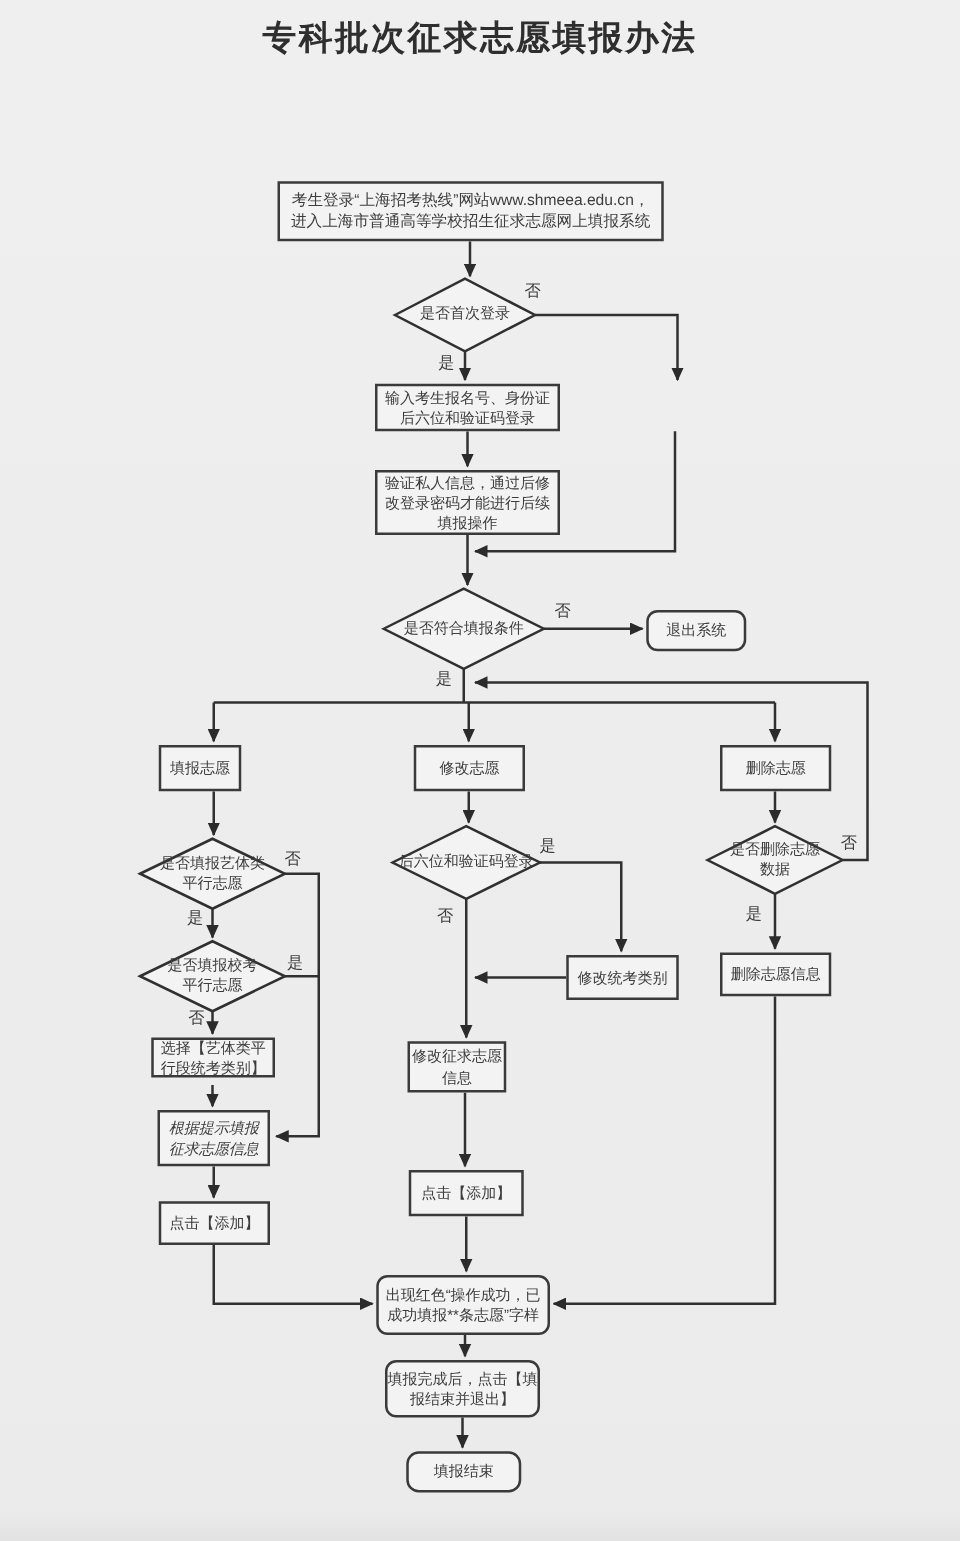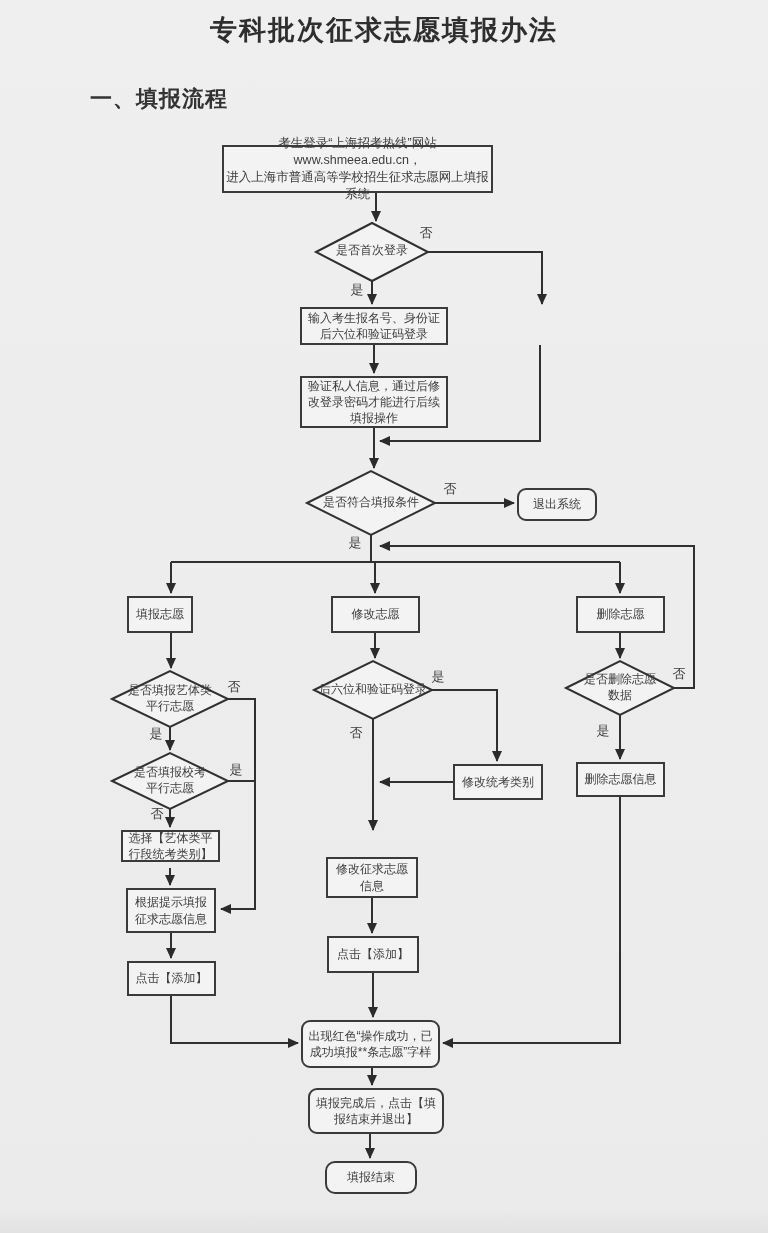--- a/index.html
+++ b/index.html
@@ -43,21 +43,20 @@
     position:absolute;font-size:13px;color:#3d3d3d;
     transform:translate(-50%,-50%);
   }
 </style>
 </head>
 <body>
 
 <div class="page">
 
   <h1 class="doc-title">专科批次征求志愿填报办法</h1>
-  <h2 class="section-heading">一、填报流程</h2>
 
   <svg class="connectors" width="768" height="1233" viewBox="0 0 768 1233">
     <defs>
       <marker id="ah" markerUnits="userSpaceOnUse" markerWidth="11" markerHeight="10" refX="10" refY="5" orient="auto">
         <path d="M0,0 L11,5 L0,10 Z" fill="#2b2b2b"></path>
       </marker>
     </defs>
     <g stroke="#303030" stroke-width="2" fill="none">
       <polyline points="376,193 376,221" marker-end="url(#ah)"></polyline>
       <polyline points="428,252 542,252 542,304" marker-end="url(#ah)"></polyline>
@@ -95,44 +94,44 @@
     <g stroke="#303030" stroke-width="2" fill="#f3f3f3">
       <polygon points="316,252 372,223 428,252 372,281"></polygon>
       <polygon points="307,503 371,471 435,503 371,535"></polygon>
       <polygon points="112,699 170,671 228,699 170,727"></polygon>
       <polygon points="112,781 170,753 228,781 170,809"></polygon>
       <polygon points="314,690 373,661 432,690 373,719"></polygon>
       <polygon points="566,688 620,661 674,688 620,715"></polygon>
     </g>
   </svg>
 
-  <div class="box" style="left:222px;top:145px;width:271px;height:48px;font-size:12.5px;">考生登录“上海招考热线”网站www.shmeea.edu.cn，
+  <div class="box" style="left:222px;top:145px;width:309px;height:48px;font-size:12.5px;">考生登录“上海招考热线”网站www.shmeea.edu.cn，
 进入上海市普通高等学校招生征求志愿网上填报系统</div>
   <div class="box" style="left:300px;top:307px;width:148px;height:38px;">输入考生报名号、身份证
 后六位和验证码登录</div>
   <div class="box" style="left:300px;top:376px;width:148px;height:52px;">验证私人信息，通过后修
 改登录密码才能进行后续
 填报操作</div>
   <div class="box round" style="left:517px;top:488px;width:80px;height:33px;">退出系统</div>
   <div class="box" style="left:127px;top:596px;width:66px;height:37px;">填报志愿</div>
   <div class="box" style="left:331px;top:596px;width:89px;height:37px;">修改志愿</div>
   <div class="box" style="left:576px;top:596px;width:89px;height:37px;">删除志愿</div>
   <div class="box" style="left:121px;top:830px;width:99px;height:32px;">选择【艺体类平
 行段统考类别】</div>
-  <div class="box" style="left:126px;top:888px;width:90px;height:45px;">根据提示填报
+  <div class="box" style="left:126px;top:888px;width:90px;height:45px;font-style:italic;">根据提示填报
 征求志愿信息</div>
   <div class="box" style="left:127px;top:961px;width:89px;height:35px;">点击【添加】</div>
   <div class="box" style="left:453px;top:764px;width:90px;height:36px;">修改统考类别</div>
-  <div class="box" style="left:326px;top:833px;width:92px;height:41px;margin-top:24px;">修改征求志愿
+  <div class="box" style="left:326px;top:833px;width:79px;height:41px;">修改征求志愿
 信息</div>
   <div class="box" style="left:327px;top:936px;width:92px;height:37px;">点击【添加】</div>
   <div class="box" style="left:576px;top:762px;width:89px;height:35px;">删除志愿信息</div>
   <div class="box round" style="left:301px;top:1020px;width:139px;height:48px;">出现红色“操作成功，已
 成功填报**条志愿”字样</div>
-  <div class="box round" style="left:308px;top:1088px;width:136px;height:46px;">填报完成后，点击【填
+  <div class="box round" style="left:308px;top:1088px;width:124px;height:46px;">填报完成后，点击【填
 报结束并退出】</div>
   <div class="box round" style="left:325px;top:1161px;width:92px;height:33px;border-radius:10px;">填报结束</div>
 
   <div class="dlabel" style="left:322px;top:238px;width:100px;height:28px;font-family:Liberation Mono, monospace;">是否首次登录</div>
   <div class="dlabel" style="left:311px;top:489px;width:120px;height:28px;">是否符合填报条件</div>
   <div class="dlabel" style="left:115px;top:672px;width:110px;height:54px;">是否填报艺体类
 平行志愿</div>
   <div class="dlabel" style="left:115px;top:754px;width:110px;height:54px;">是否填报校考
 平行志愿</div>
   <div class="dlabel" style="left:315px;top:676px;width:116px;height:28px;">后六位和验证码登录</div>

